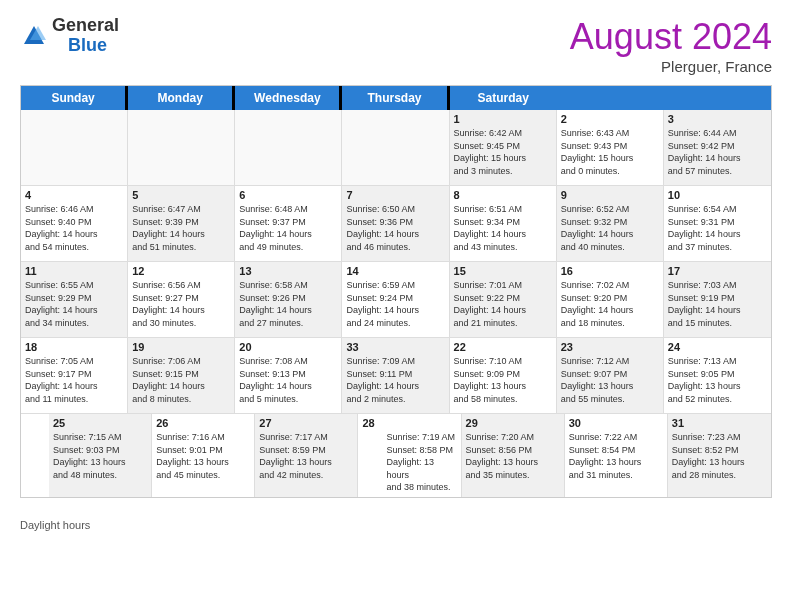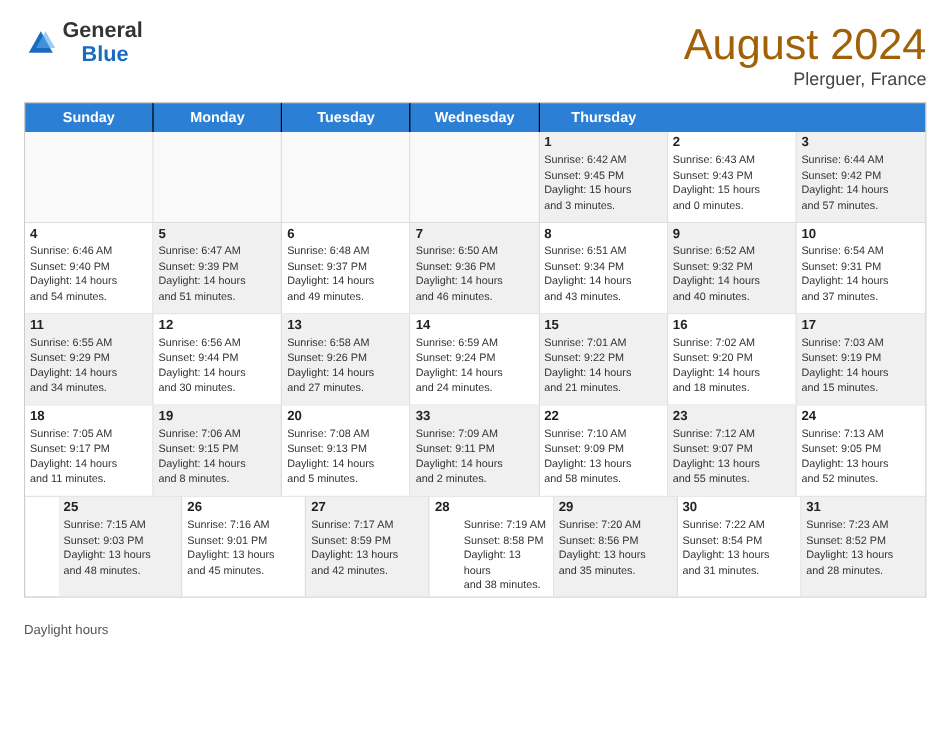--- a/index.html
+++ b/index.html
@@ -38,21 +38,21 @@
     .logo-icon {
       width: 28px;
       height: 28px;
     }
     .title-block {
       text-align: right;
     }
     .month-title {
       font-size: 36px;
       font-weight: normal;
-      color: #a16207;
+      color: #a21caf;
     }
     .location {
       font-size: 15px;
       color: #444;
     }
     .calendar {
       flex: 1;
       display: flex;
       flex-direction: column;
       border: 1px solid #ccc;
@@ -61,21 +61,21 @@
       display: grid;
       grid-template-columns: repeat(7, 1fr);
       background: #2b7fd4;
     }
     .cal-header-cell {
       color: #fff;
       font-size: 12px;
       font-weight: bold;
       text-align: center;
       padding: 5px 2px;
-      border-right: 1px solid #000000;
+      border-right: 3px solid #000000;
     }
     .cal-header-cell:last-child { border-right: none; }
     .cal-body {
       flex: 1;
       display: flex;
       flex-direction: column;
     }
     .cal-row {
       display: grid;
       grid-template-columns: repeat(7, 1fr);
@@ -132,23 +132,23 @@
     <div class="title-block">
       <div class="month-title">August 2024</div>
       <div class="location">Plerguer, France</div>
     </div>
   </div>
 
   <div class="calendar">
     <div class="cal-header-row">
     <div class="cal-header-cell">Sunday</div>
         <div class="cal-header-cell">Monday</div>
-        <div class="cal-header-cell">Tuesday</div>
         <div class="cal-header-cell">Wednesday</div>
         <div class="cal-header-cell">Thursday</div>
+        <div class="cal-header-cell">Saturday</div>
       </div>
     <div class="cal-body">
     <div class="cal-row">
           <div class="cal-cell empty"></div>
           <div class="cal-cell empty"></div>
           <div class="cal-cell empty"></div>
           <div class="cal-cell empty"></div>
           <div class="cal-cell shaded">
             <span class="day-num">1</span>
             <div class="cell-text" style="white-space: pre-line;">Sunrise: 6:42 AM
@@ -226,21 +226,21 @@
           <div class="cal-cell shaded">
             <span class="day-num">11</span>
             <div class="cell-text" style="white-space: pre-line;">Sunrise: 6:55 AM
 Sunset: 9:29 PM
 Daylight: 14 hours
 and 34 minutes.</div>
           </div>
           <div class="cal-cell">
             <span class="day-num">12</span>
             <div class="cell-text" style="white-space: pre-line;">Sunrise: 6:56 AM
-Sunset: 9:44 PM
+Sunset: 9:27 PM
 Daylight: 14 hours
 and 30 minutes.</div>
           </div>
           <div class="cal-cell shaded">
             <span class="day-num">13</span>
             <div class="cell-text" style="white-space: pre-line;">Sunrise: 6:58 AM
 Sunset: 9:26 PM
 Daylight: 14 hours
 and 27 minutes.</div>
           </div>

